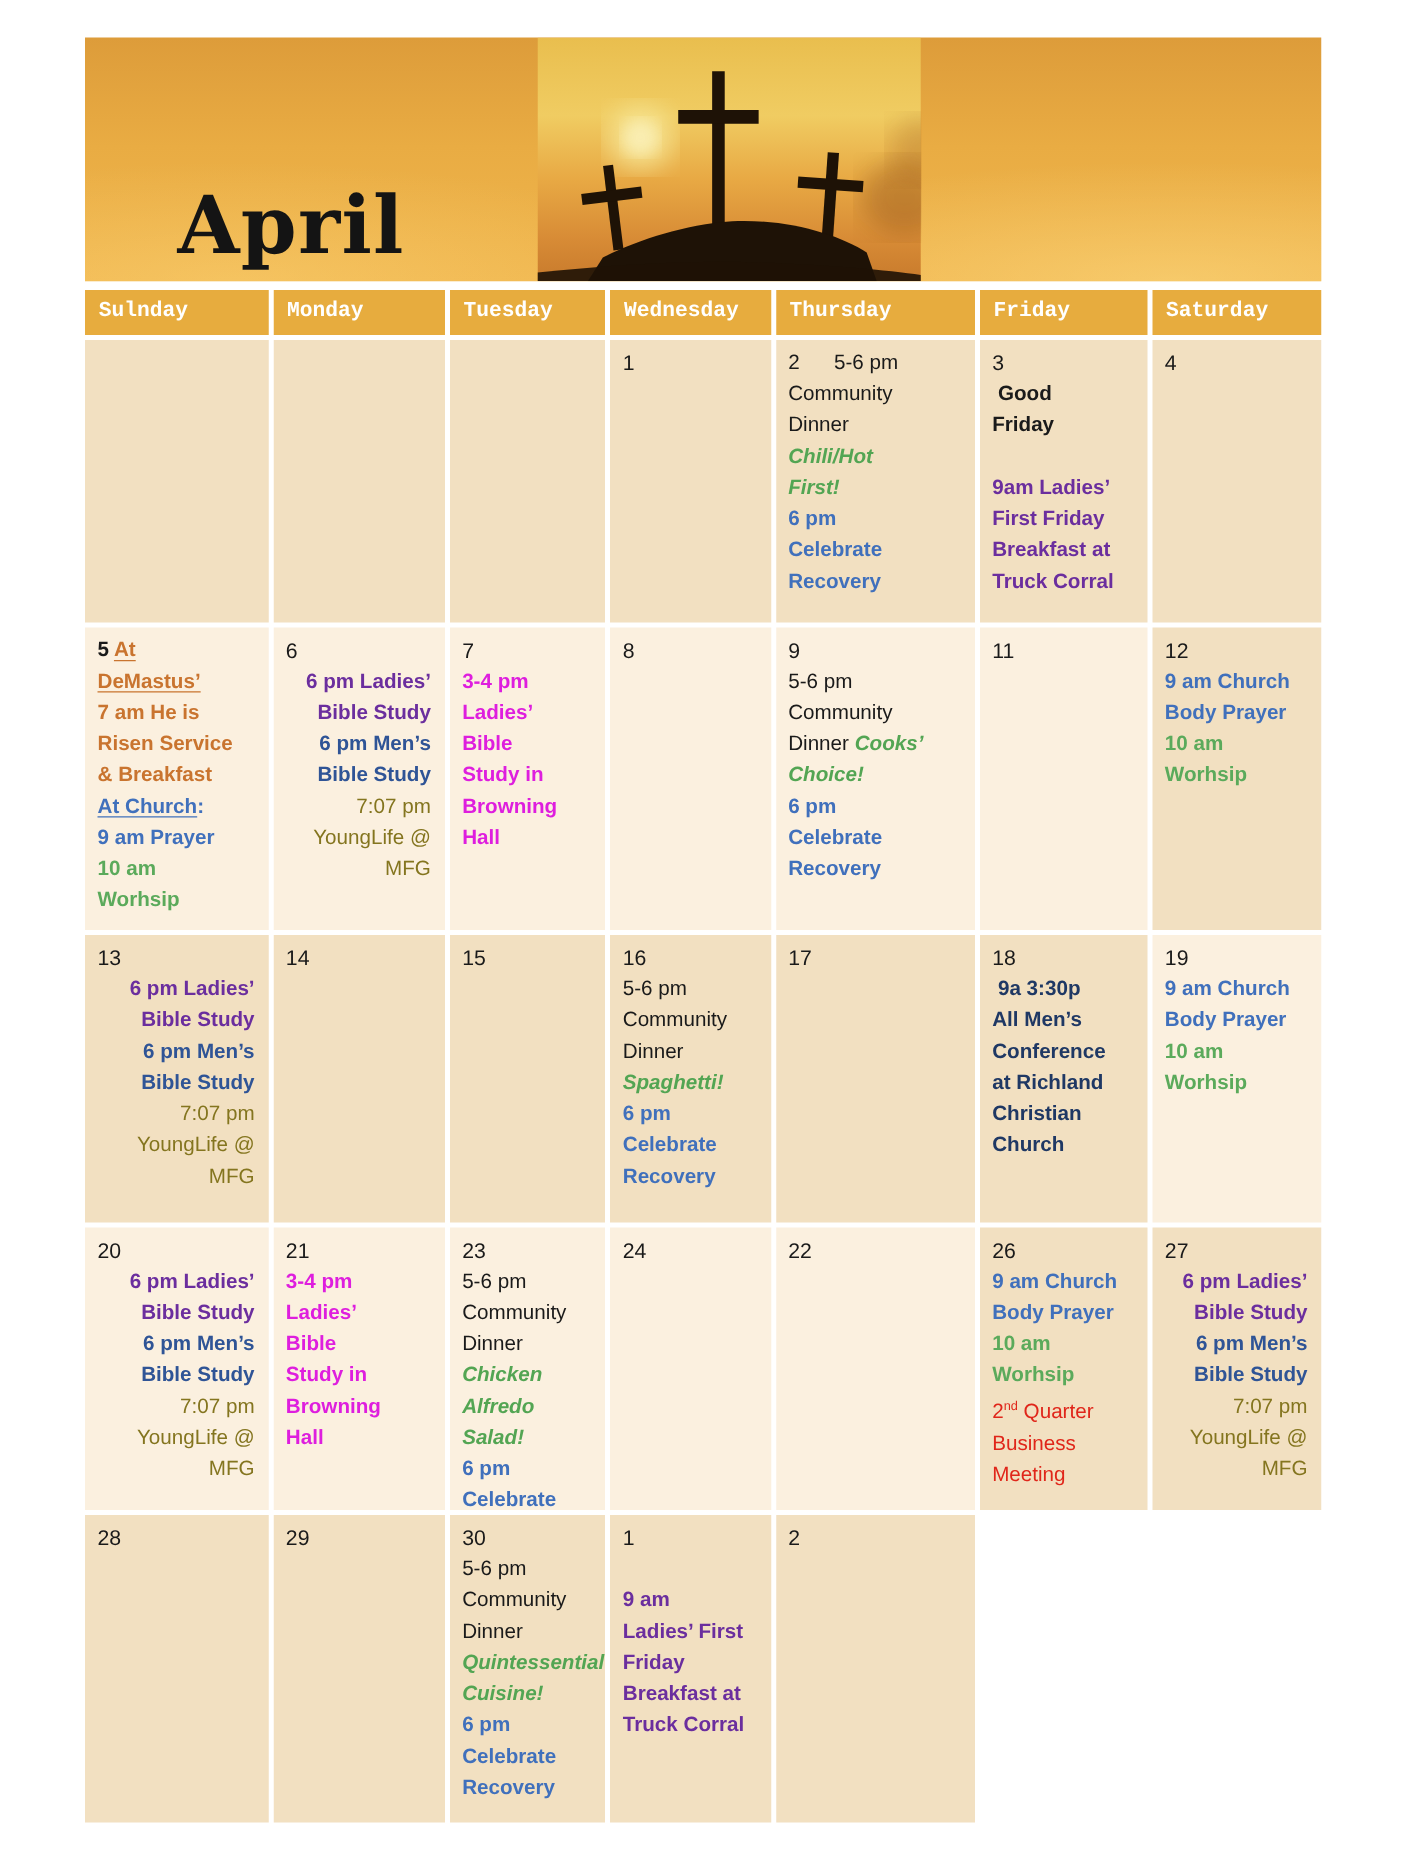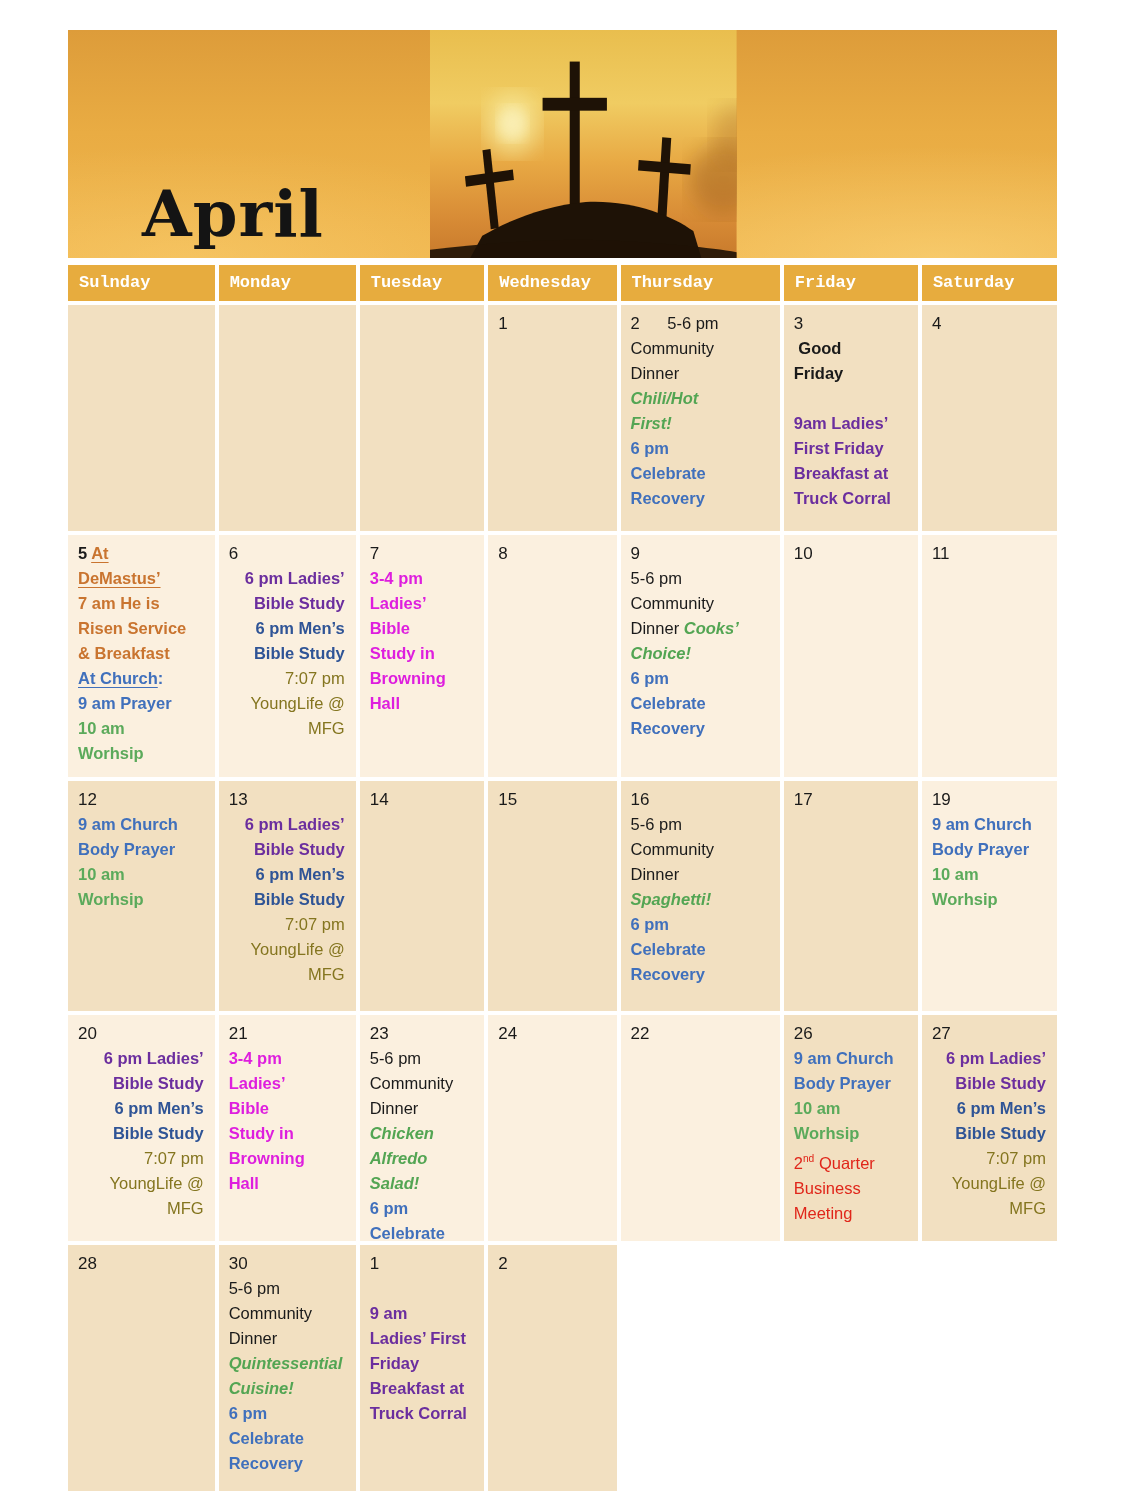--- a/index.html
+++ b/index.html
@@ -1,20 +1,20 @@
 <!DOCTYPE html>
 <html style="--black: #1A1A1A; --menu-green: #53A553; --recovery-blue: #4070BC; --worship-green: #5BAA5B; --purple: #6B2E9E; --mens-navy: #2F5496; --conference-navy: #1F3864; --younglife-olive: #84751F; --ladies-magenta: #DE1EDE; --demastus-orange: #C9742F; --business-red: #E0261A; --header-gold: #E7AC3E; --row-dark: #F2E0C1; --row-light: #FBF0DF;"><head>
 <meta charset="utf-8">
 <style>
   html,body{margin:0;padding:0;background:#ffffff;}
   body{width:1125px;height:1500px;position:relative;font-family:"Liberation Sans",sans-serif;-webkit-font-smoothing:antialiased;}
   #page{position:absolute;left:68px;top:30px;width:989px;}
 
   
-  #banner{position:relative;height:228px;overflow:hidden;
+  #banner{position:relative;height:195px;overflow:hidden;
     background:
       radial-gradient(ellipse 60% 70% at 88% 100%, rgba(255,225,140,.45), transparent 70%),
       radial-gradient(ellipse 55% 70% at 12% 100%, rgba(255,220,130,.35), transparent 70%),
       linear-gradient(180deg,#DD9C3A 0%,#E9AC43 45%,#F0B64E 100%);
     display:flex;align-items:flex-end;justify-content:space-between;}
   .banner-title{font-family:"DejaVu Serif","Liberation Serif",serif;font-weight:700;color:#141414;
     font-size:64px;line-height:1;letter-spacing:1px;padding-bottom:12px;}
   #month-title{padding-left:74px;}
   #year-title{padding-right:64px;}
   #photo{position:absolute;left:36.6%;top:0;width:31%;height:100%;}
@@ -137,23 +137,20 @@
         <div class="content"><span class="s-magenta">3-4 pm</span><br><span class="s-magenta">Ladies’</span><br><span class="s-magenta">Bible</span><br><span class="s-magenta">Study in</span><br><span class="s-magenta">Browning</span><br><span class="s-magenta">Hall</span></div>
       </div>
       <div class="cell light">
         <div class="day">8</div>
       </div>
       <div class="cell light">
         <div class="day">9</div>
         <div class="content"><span class="s-black">5-6 pm</span><br><span class="s-black">Community</span><br><span class="s-black">Dinner </span><span class="s-menugreen">Cooks’</span><br><span class="s-menugreen">Choice!</span><br><span class="s-blue">6 pm</span><br><span class="s-blue">Celebrate</span><br><span class="s-blue">Recovery</span></div>
       </div>
       <div class="cell light">
-        <div class="day">10</div>
-      </div>
-      <div class="cell light">
         <div class="day">11</div>
       </div>
       <div class="cell dark">
         <div class="day">12</div>
         <div class="content"><span class="s-blue">9 am Church</span><br><span class="s-blue">Body Prayer</span><br><span class="s-green">10 am</span><br><span class="s-green">Worhsip</span></div>
       </div>
       <div class="cell dark alr">
         <div class="day">13</div>
         <div class="content"><span class="s-purple">6 pm Ladies’</span><br><span class="s-purple">Bible Study</span><br><span class="s-navy">6 pm Men’s</span><br><span class="s-navy">Bible Study</span><br><span class="s-olive">7:07 pm</span><br><span class="s-olive">YoungLife @</span><br><span class="s-olive">MFG</span></div>
       </div>
@@ -163,20 +160,24 @@
       <div class="cell dark">
         <div class="day">15</div>
       </div>
       <div class="cell dark">
         <div class="day">16</div>
         <div class="content"><span class="s-black">5-6 pm</span><br><span class="s-black">Community</span><br><span class="s-black">Dinner</span><br><span class="s-menugreen">Spaghetti!</span><br><span class="s-blue">6 pm</span><br><span class="s-blue">Celebrate</span><br><span class="s-blue">Recovery</span></div>
       </div>
       <div class="cell dark">
         <div class="day">17</div>
       </div>
+      <div class="cell dark">
+        <div class="day">18</div>
+        <div class="content"><span class="s-navydark"> 9a 3:30p</span><br><span class="s-navydark">All Men’s</span><br><span class="s-navydark">Conference</span><br><span class="s-navydark">at Richland</span><br><span class="s-navydark">Christian</span><br><span class="s-navydark">Church</span></div>
+      </div>
       <div class="cell light">
         <div class="day">19</div>
         <div class="content"><span class="s-blue">9 am Church</span><br><span class="s-blue">Body Prayer</span><br><span class="s-green">10 am</span><br><span class="s-green">Worhsip</span></div>
       </div>
       <div class="cell light alr">
         <div class="day">20</div>
         <div class="content"><span class="s-purple">6 pm Ladies’</span><br><span class="s-purple">Bible Study</span><br><span class="s-navy">6 pm Men’s</span><br><span class="s-navy">Bible Study</span><br><span class="s-olive">7:07 pm</span><br><span class="s-olive">YoungLife @</span><br><span class="s-olive">MFG</span></div>
       </div>
       <div class="cell light">
         <div class="day">21</div>
@@ -197,20 +198,23 @@
         <div class="content"><span class="s-blue">9 am Church</span><br><span class="s-blue">Body Prayer</span><br><span class="s-green">10 am</span><br><span class="s-green">Worhsip</span><br><span class="s-red">2</span><span class="s-red_sup">nd</span><span class="s-red"> Quarter</span><br><span class="s-red">Business</span><br><span class="s-red">Meeting</span></div>
       </div>
       <div class="cell dark alr">
         <div class="day">27</div>
         <div class="content"><span class="s-purple">6 pm Ladies’</span><br><span class="s-purple">Bible Study</span><br><span class="s-navy">6 pm Men’s</span><br><span class="s-navy">Bible Study</span><br><span class="s-olive">7:07 pm</span><br><span class="s-olive">YoungLife @</span><br><span class="s-olive">MFG</span></div>
       </div>
       <div class="cell dark">
         <div class="day">28</div>
       </div>
       <div class="cell dark">
+        <div class="day">29</div>
+      </div>
+      <div class="cell dark">
         <div class="day">30</div>
         <div class="content"><span class="s-black">5-6 pm</span><br><span class="s-black">Community</span><br><span class="s-black">Dinner</span><br><span class="s-menugreen">Quintessential</span><br><span class="s-menugreen">Cuisine!</span><br><span class="s-blue">6 pm</span><br><span class="s-blue">Celebrate</span><br><span class="s-blue">Recovery</span></div>
       </div>
       <div class="cell dark">
         <div class="day">1</div>
         <div class="content"><span class="s-black"></span><br><span class="s-purple">9 am</span><br><span class="s-purple">Ladies’ First</span><br><span class="s-purple">Friday</span><br><span class="s-purple">Breakfast at</span><br><span class="s-purple">Truck Corral</span></div>
       </div>
       <div class="cell dark">
         <div class="day">2</div>
       </div>

